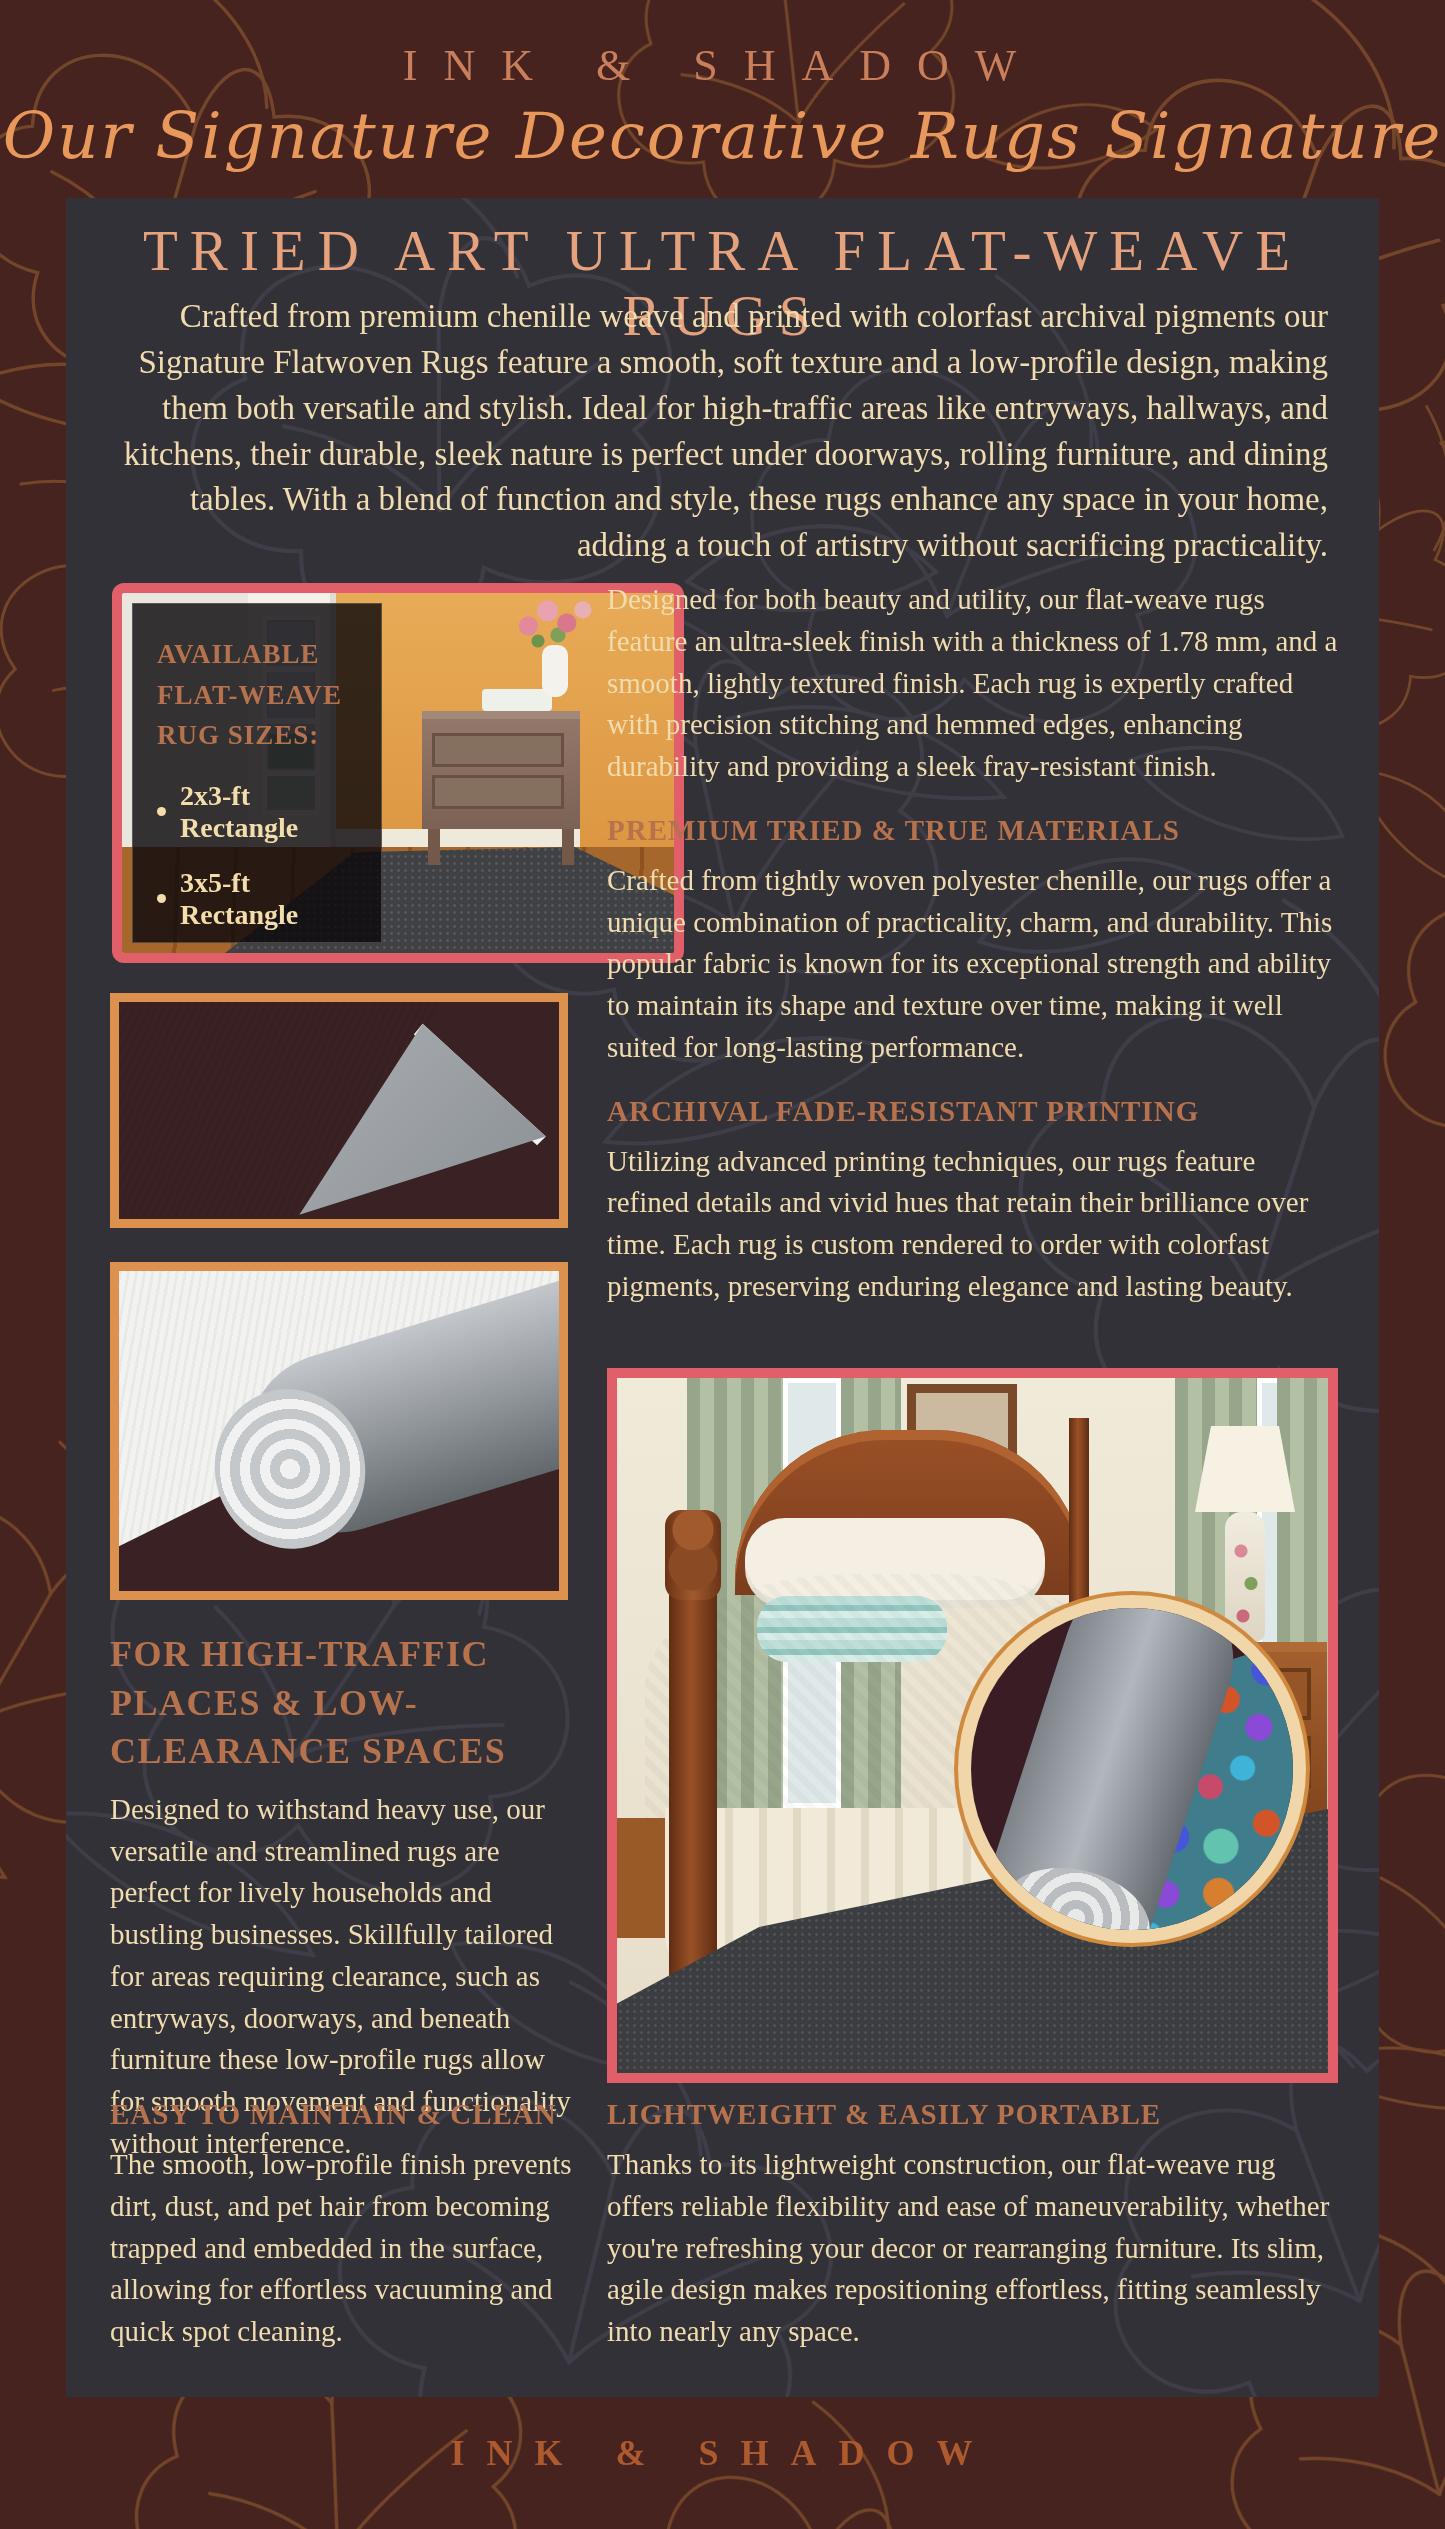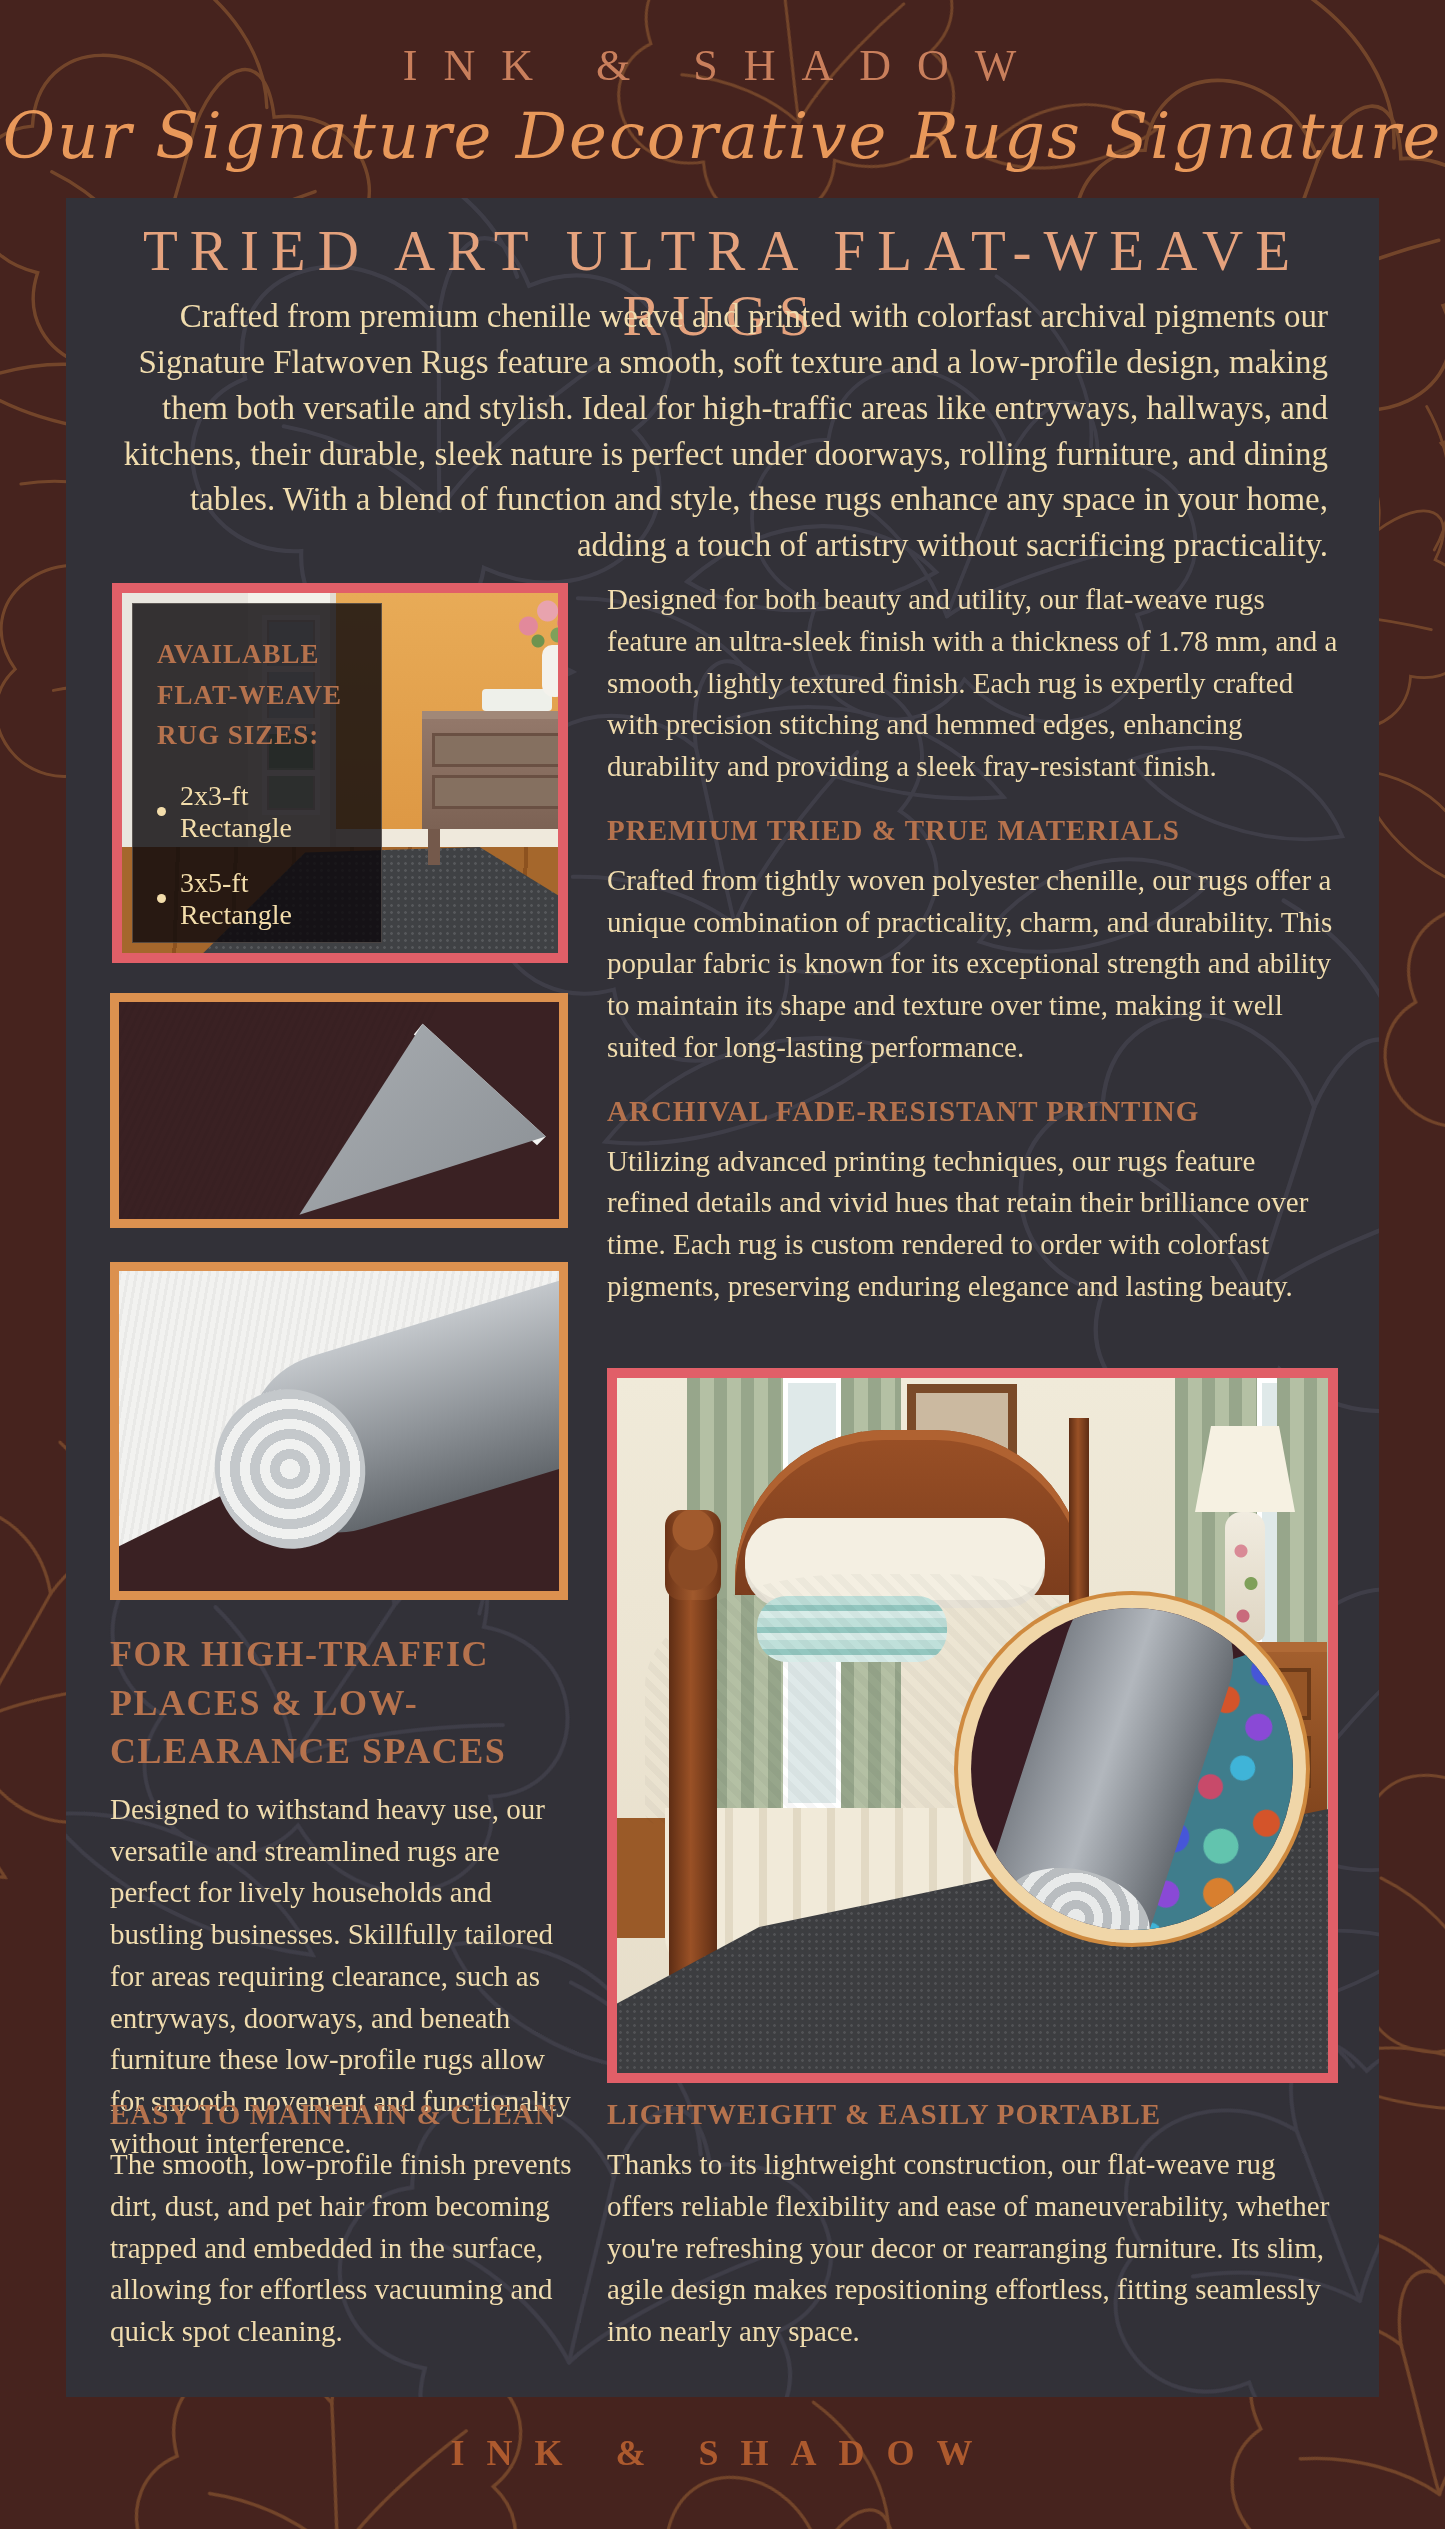--- a/index.html
+++ b/index.html
@@ -36,21 +36,21 @@
   .maintain{ position:absolute; left:44px; top:1900px; width:472px; }
   .portable{ position:absolute; left:541px; top:1900px; width:740px; }
 
   
   .frame-pink{ border:10px solid #e15f68; }
   .frame-orange{ border:9px solid #dc914f; }
   figure{ position:absolute; overflow:hidden; }
   .ph{ position:absolute; inset:0; overflow:hidden; }
 
   
-  .entry-unit{ left:46px; top:385px; width:456px; height:380px; background:#2c2024; }
+  .entry-unit{ left:46px; top:385px; width:572px; height:380px; background:#2c2024;border-radius:12px; }
   .ep-wall{ position:absolute; inset:0; background:linear-gradient(180deg,#e8ab57,#dd9743 70%,#d18a38); }
   .ep-doorwall{ position:absolute; left:0; top:0; width:150px; height:100%; background:#e9e6df; }
   .ep-door{ position:absolute; left:126px; top:0; width:88px; height:272px; background:#f3f1ea;
             border-right:6px solid #e2ddd2; }
   .ep-pane{ position:absolute; left:14px; top:22px; width:58px; height:200px;
             background:linear-gradient(180deg,#cfe2e8 0 60%,#9cc2a4 60% 78%,#bcd8c2 78% 100%);
             border:5px solid #fff; box-shadow:inset 0 0 0 2px #d8d4ca; }
   .ep-mullion{ position:absolute; inset:0;
             background:repeating-linear-gradient(180deg,transparent 0 46px,#ffffff 46px 52px); }
   .ep-base{ position:absolute; left:214px; top:236px; width:244px; height:18px; background:#efe9dc; }
@@ -77,21 +77,21 @@
         radial-gradient(circle at 42% 30%, #e8a3ae 0 10px, transparent 11px),
         radial-gradient(circle at 66% 50%, #d9778d 0 9px, transparent 10px),
         radial-gradient(circle at 86% 28%, #e9b0b4 0 8px, transparent 9px),
         radial-gradient(circle at 55% 70%, #7fa05a 0 7px, transparent 8px),
         radial-gradient(circle at 30% 80%, #6e934e 0 6px, transparent 7px); }
   .sizes-box{ position:absolute; left:10px; top:10px; bottom:10px; width:250px;
               background:rgba(12,9,12,.82); border:1px solid rgba(170,160,150,.35);
               padding:30px 18px 20px 24px; z-index:4; }
   .sizes-box h2{ font-size:27px; font-weight:700; letter-spacing:1px; line-height:1.5;
                  color:#b5724d; }
-  .sizes-list{ list-style:none; margin-top:24px; }
+  .sizes-list{ list-style:none; margin-top:24px;font-weight:bold; }
   .sizes-list li{ display:flex; align-items:center; gap:14px; margin-bottom:23px;
                   font-size:28px; color:#f3ddab; }
   .dot{ width:9px; height:9px; border-radius:50%; background:#f3ddab; flex:0 0 auto; }
 
   
   .rug1{ left:44px; top:795px; width:458px; height:235px; background:#3a2123; }
   .rug2{ left:44px; top:1064px; width:458px; height:338px; background:#3a2123; }
   .r1-bg,.r2-bg{ position:absolute; inset:0; background:#3a2123; }
   .r1-white{ position:absolute; inset:0; background:linear-gradient(115deg,#ffffff,#ededeb 70%);
              clip-path:polygon(0 0,74% 0,40% 100%,0 100%);

